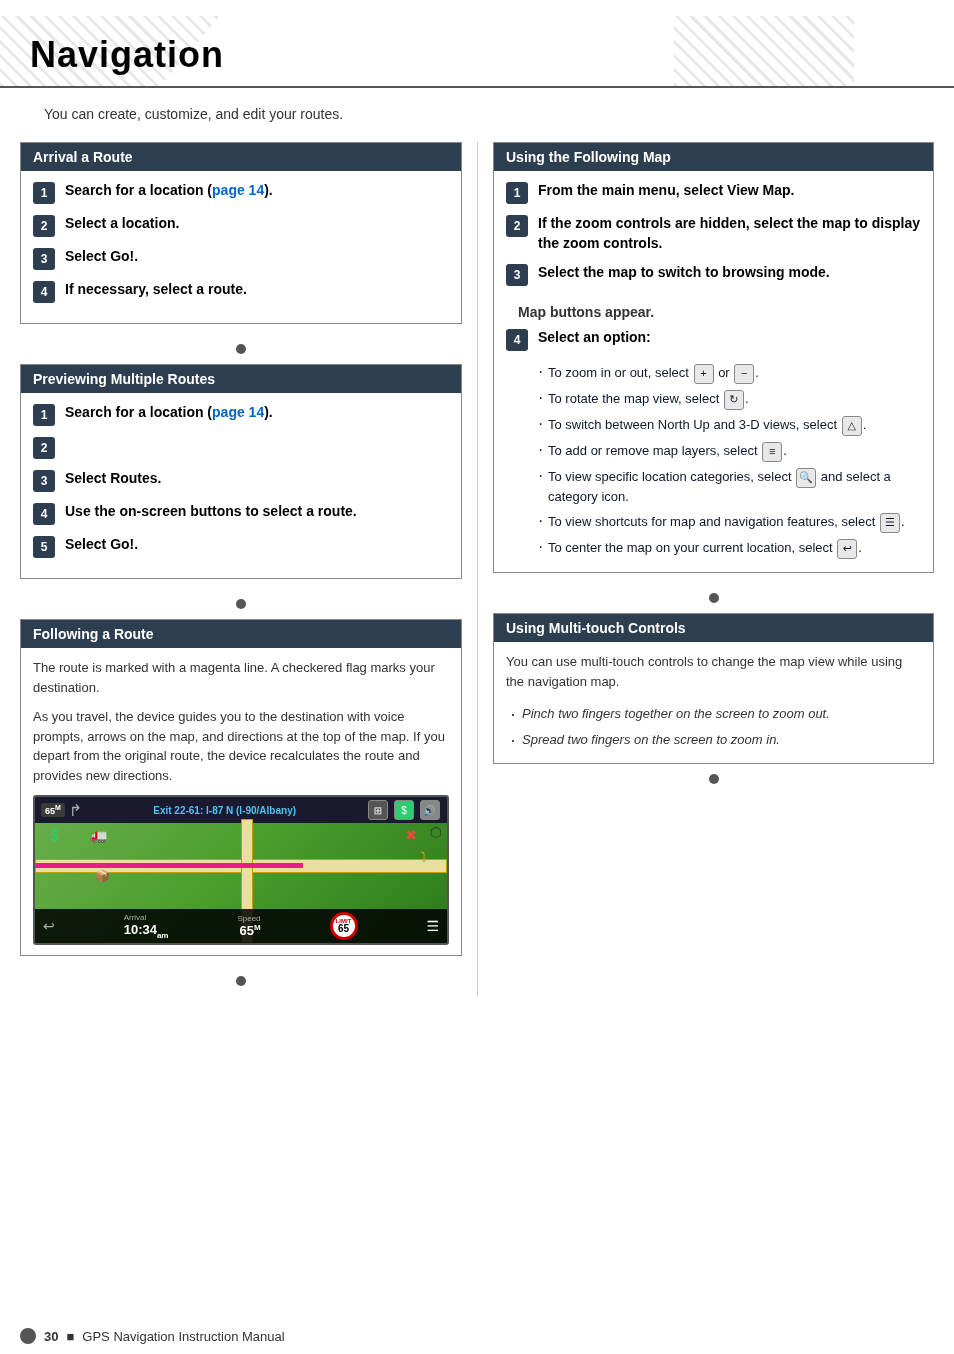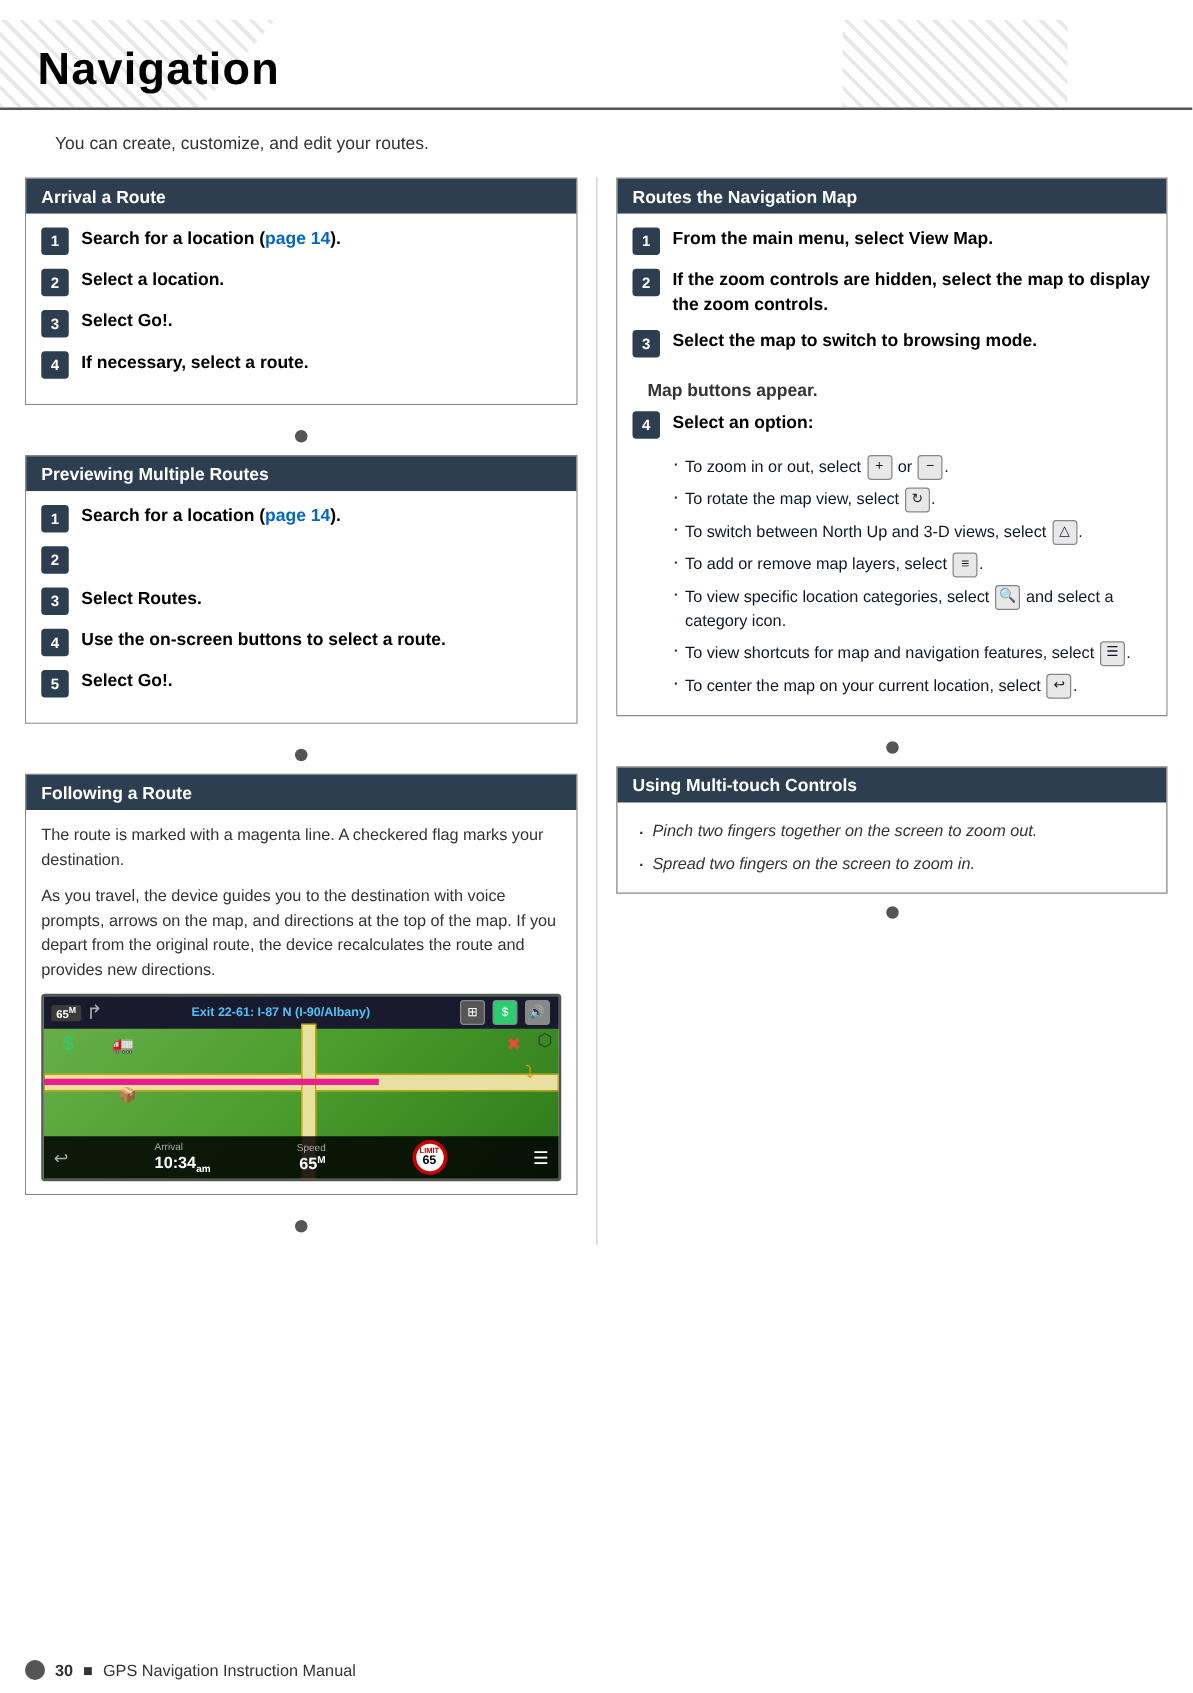--- a/index.html
+++ b/index.html
@@ -508,21 +508,21 @@
       </div>
     </div>
 
     <div class="bullet-dot"></div>
 
   </div>
 
   <div class="right-col">
 
     <div class="section-box">
-      <div class="section-header">Routes the Navigation Map</div>
+      <div class="section-header">Using the Following Map</div>
       <div class="section-body">
 
         <div class="step-item">
           <span class="step-num">1</span>
           <span class="step-text">From the main menu, select View Map.</span>
         </div>
         <div class="step-item">
           <span class="step-num">2</span>
           <span class="step-text">If the zoom controls are hidden, select the map to display the zoom controls.</span>
         </div>
@@ -563,20 +563,21 @@
         </div>
 
       </div>
     </div>
 
     <div class="bullet-dot"></div>
 
     <div class="multitouch-section">
       <div class="multitouch-header">Using Multi-touch Controls</div>
       <div class="multitouch-body">
+        <p class="multitouch-desc">You can use multi-touch controls to change the map view while using the navigation map.</p>
         <ul class="bullet-list">
           <li>Pinch two fingers together on the screen to zoom out.</li>
           <li>Spread two fingers on the screen to zoom in.</li>
         </ul>
       </div>
     </div>
 
     <div class="bullet-dot"></div>
 
   </div>

